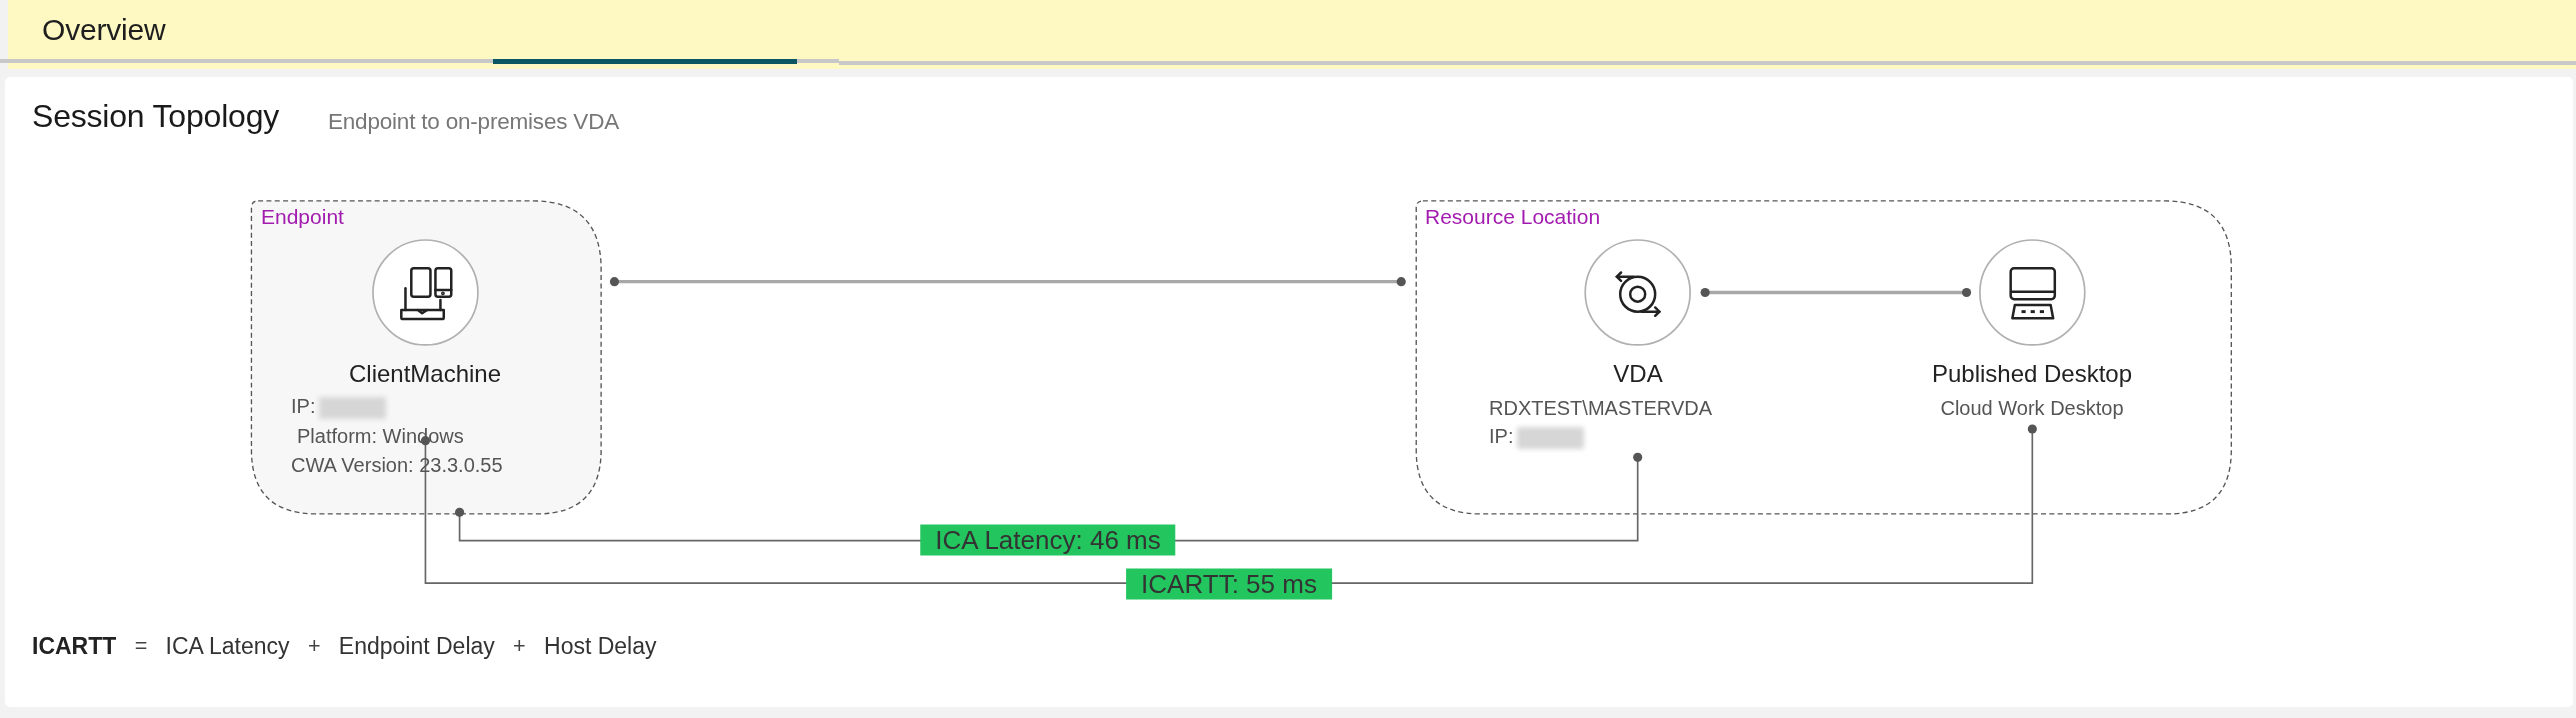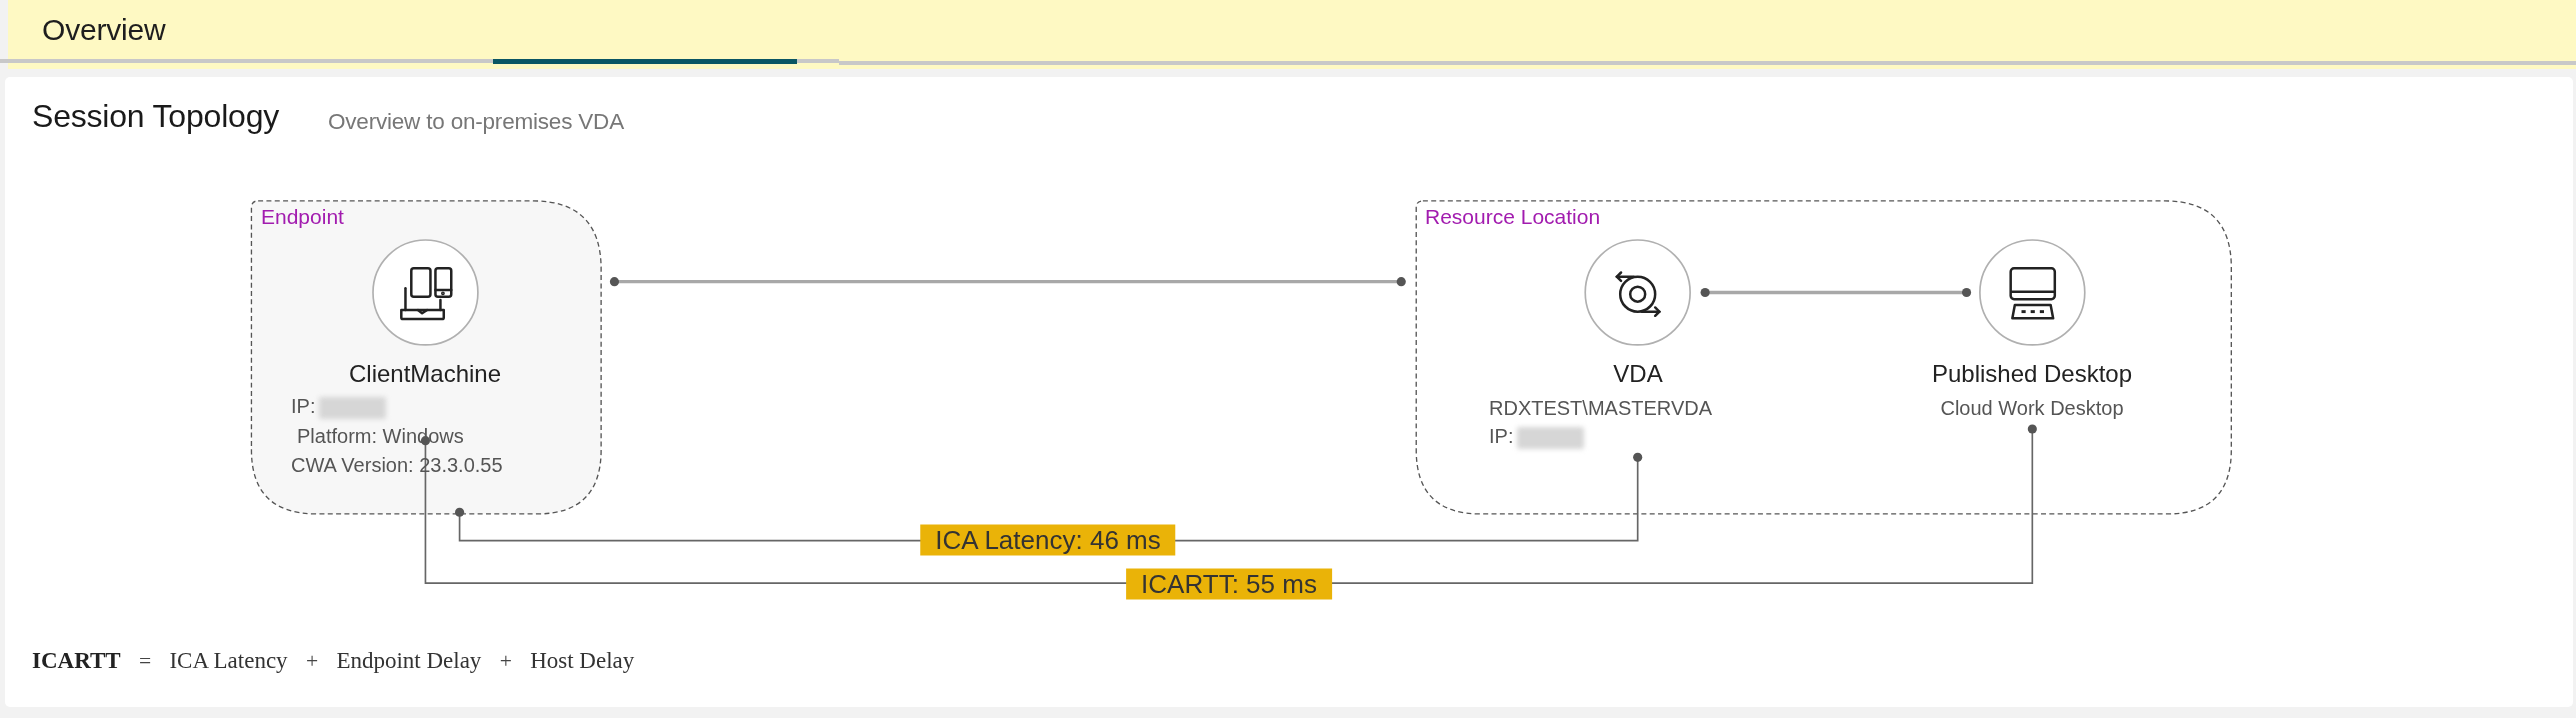--- a/index.html
+++ b/index.html
@@ -37,44 +37,44 @@
   svg.topo { position:absolute; left:0; top:0; }
   .lbl { position:absolute; white-space:nowrap; }
   .group-label { font-size:21px; color:#a21caf; }
   .node-name { font-size:24px; color:#222; transform:translateX(-50%); }
   .node-detail { font-size:20px; color:#555; }
   .blur {
     display:inline-block; width:67px; height:21.6px; background:#d6d6d6;
     filter:blur(2.5px); vertical-align:middle; border-radius:2.5px; margin-left:3.3px;
   }
   .metric {
-    font-size:26px; color:#333; background:#eab308; padding:0 15px;
+    font-size:26px; color:#333; background:#22c55e; padding:0 15px;
     transform:translate(-50%, -50%);
   }
   .formula {
-    position:absolute; left:32px; top:648px; font-size:23px; color:#333;
-    white-space:nowrap; display:flex; gap:18.3px; align-items:center;font-family:Liberation Serif, serif;
+    position:absolute; left:32px; top:633px; font-size:23px; color:#333;
+    white-space:nowrap; display:flex; gap:18.3px; 
   }
   .formula .bold { font-weight:bold; color:#222; }
   .formula .op { color:#444; font-size:21.6px; }
 </style>
 </head>
 <body>
 
 <div class="tabbar">
   <div class="tab" style="left:34px">Overview</div>
 </div>
 <div class="tabline-left"></div>
 <div class="tabline-right"></div>
 <div class="tab-indicator"></div>
 
 <div class="card"></div>
 
 <div class="title">Session Topology</div>
-<div class="subtitle">Overview to on-premises VDA</div>
+<div class="subtitle">Endpoint to on-premises VDA</div>
 
 <svg class="topo" width="2576" height="719" viewBox="0 0 3094 863">
 
   <path d="M 310 241 L 640 241 Q 722 241 722 323 L 722 540 Q 722 617 645 617 L 380 617 Q 302 617 302 540 L 302 249 Q 302 241 310 241 Z" fill="#f7f7f7" stroke="#555" stroke-width="1.6" stroke-dasharray="6 4"></path>
 
   <path d="M 1709 241 L 2600 241 Q 2680 241 2680 321 L 2680 540 Q 2680 617 2603 617 L 1778 617 Q 1701 617 1701 540 L 1701 249 Q 1701 241 1709 241 Z" fill="#ffffff" stroke="#555" stroke-width="1.6" stroke-dasharray="6 4"></path>
 
   <line x1="738" y1="338" x2="1683" y2="338" stroke="#a8a8a8" stroke-width="4"></line>
   <circle cx="738" cy="338" r="5.5" fill="#555"></circle>
   <circle cx="1683" cy="338" r="5.5" fill="#555"></circle>

